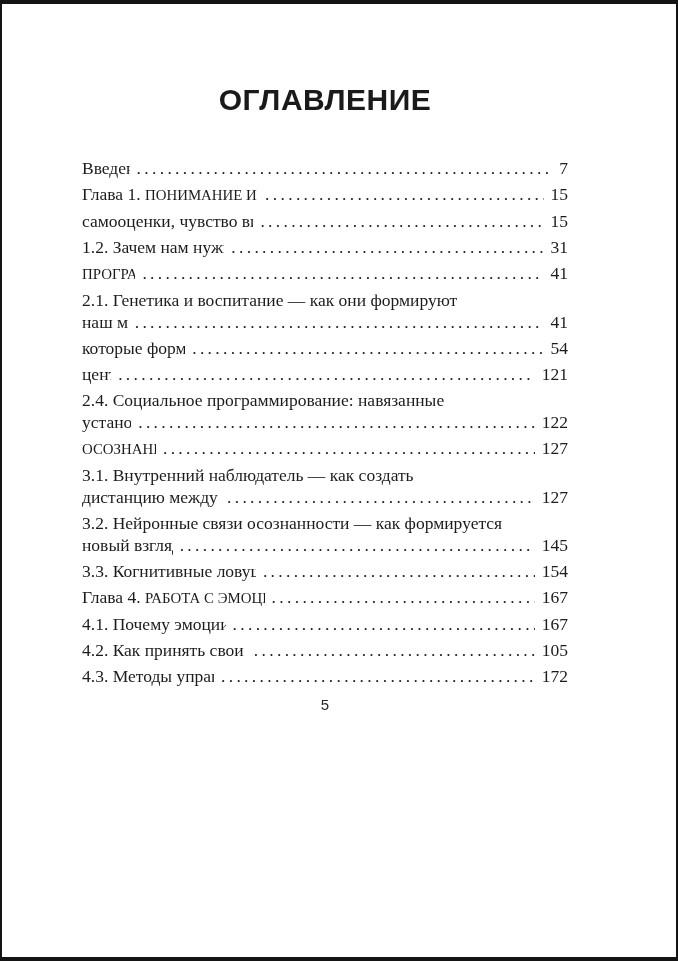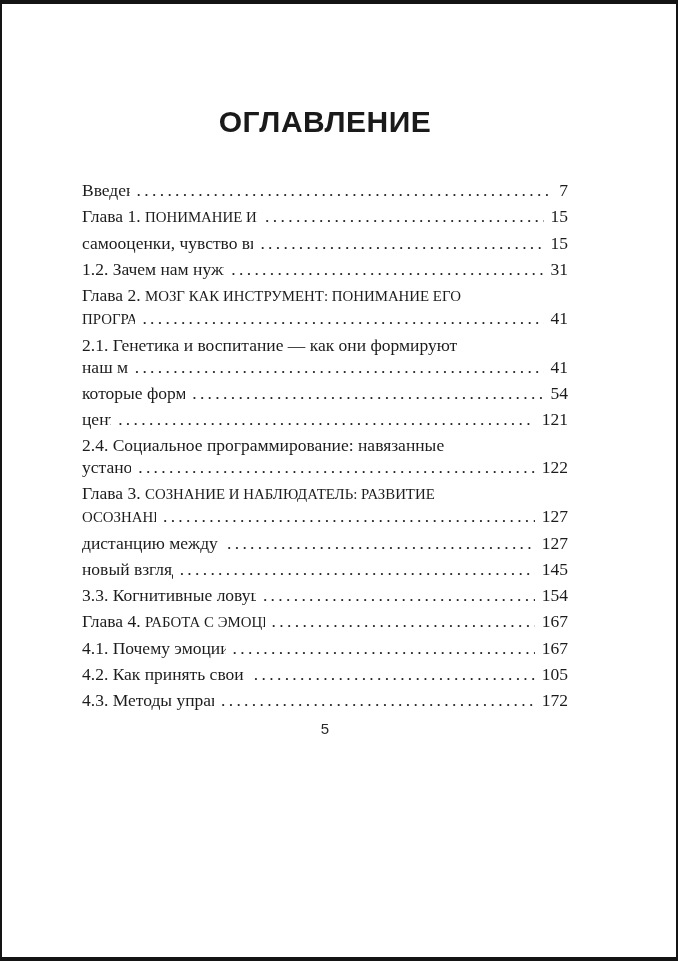--- a/index.html
+++ b/index.html
@@ -23,21 +23,21 @@
   }
   .content {
     margin-left: 80px;
     width: 486px;
     color: #1c1c1c;
     font-family: "Liberation Serif", "DejaVu Serif", serif;
     font-size: 17.5px;
   }
   .title {
     margin: 0;
-    padding-top: 103px;
+    padding-top: 81px;
     margin-bottom: 42px;
     text-align: center;
     font-family: "Liberation Sans", "DejaVu Sans", sans-serif;
     font-weight: 700;
     font-size: 30px;
     line-height: 1;
     letter-spacing: 0.5px;
     color: #1a1a1a;
   }
   .entry {
@@ -115,21 +115,20 @@
             </div>
           </div>
           <div class="entry">
             <div class="line lastline">
               <span class="lt"><span>1.2. Зачем нам нужно знание о мозге?</span></span>
               <span class="leader"></span>
               <span class="pnum">31</span>
             </div>
           </div>
           <div class="entry">
-            <div class="line"><span class="lt"><span>Глава 2. </span><span class="caps">МОЗГ КАК ИНСТРУМЕНТ: ПОНИМАНИЕ ЕГО</span></span></div>
             <div class="line lastline">
               <span class="lt"><span class="caps">ПРОГРАММ</span></span>
               <span class="leader"></span>
               <span class="pnum">41</span>
             </div>
           </div>
           <div class="entry">
             <div class="line"><span class="lt"><span>2.1. Генетика и воспитание — как они формируют</span></span></div>
             <div class="line lastline">
               <span class="lt"><span>наш мозг</span></span>
@@ -153,35 +152,36 @@
           </div>
           <div class="entry">
             <div class="line"><span class="lt"><span>2.4. Социальное программирование: навязанные</span></span></div>
             <div class="line lastline">
               <span class="lt"><span>установки</span></span>
               <span class="leader"></span>
               <span class="pnum">122</span>
             </div>
           </div>
           <div class="entry">
-            <div class="line"><span class="lt"><span>Глава 3. </span><span class="caps">СОЗНАНИЕ И НАБЛЮДАТЕЛЬ: РАЗВИТИЕ</span></span></div>
             <div class="line lastline">
               <span class="lt"><span class="caps">ОСОЗНАННОСТИ</span></span>
               <span class="leader"></span>
               <span class="pnum">127</span>
             </div>
           </div>
           <div class="entry">
+            <div class="line"><span class="lt"><span>3.1. Внутренний наблюдатель — как создать</span></span></div>
             <div class="line lastline">
               <span class="lt"><span>дистанцию между собой и эмоциями</span></span>
               <span class="leader"></span>
               <span class="pnum">127</span>
             </div>
           </div>
           <div class="entry">
+            <div class="line"><span class="lt"><span>3.2. Нейронные связи осознанности — как формируется</span></span></div>
             <div class="line lastline">
               <span class="lt"><span>новый взгляд на себя</span></span>
               <span class="leader"></span>
               <span class="pnum">145</span>
             </div>
           </div>
           <div class="entry">
             <div class="line lastline">
               <span class="lt"><span>3.3. Когнитивные ловушки: как мозг обманывает нас</span></span>
               <span class="leader"></span>

